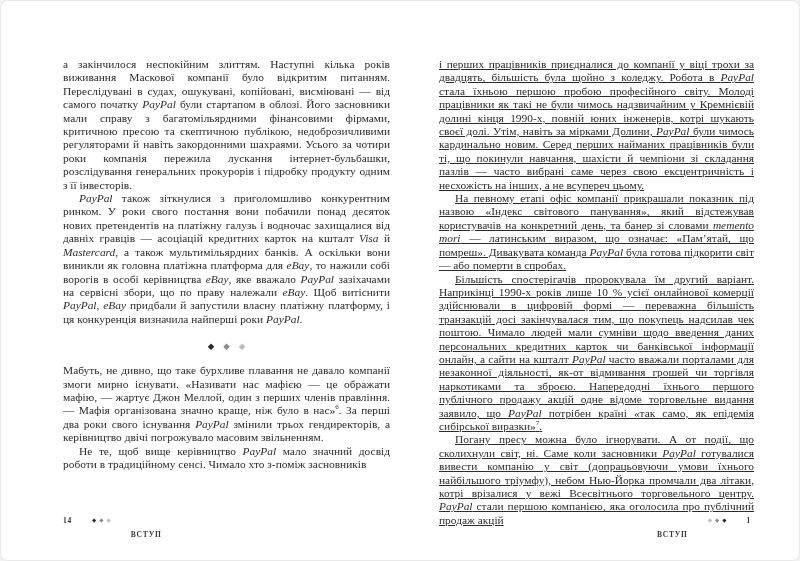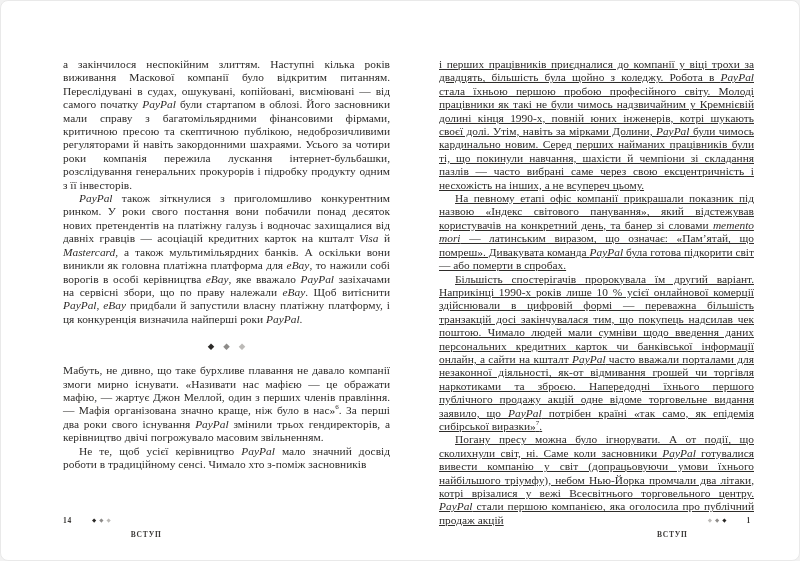--- a/index.html
+++ b/index.html
@@ -82,21 +82,21 @@
 
   <div class="page page-left">
       <p><span>а закінчилося неспокійним злиттям. Наступні кілька років виживання Маскової компанії було відкритим питанням. Переслідувані в судах, ошукувані, копійовані, висміювані — від самого початку </span><span class="it">PayPal</span><span> були стартапом в облозі. Його засновники мали справу з багатомільярдними фінансовими фірмами, критичною пресою та скептичною публікою, недоброзичливими регуляторами й навіть закордонними шахраями. Усього за чотири роки компанія пережила лускання інтернет-бульбашки, розслідування генеральних прокурорів і підробку продукту одним з її інвесторів.</span></p>
       <p class="indent"><span class="it">PayPal</span><span> також зіткнулися з приголомшливо конкурентним ринком. У роки свого постання вони побачили понад десяток нових претендентів на платіжну галузь і водночас захищалися від давніх гравців — асоціацій кредитних карток на кшталт </span><span class="it">Visa</span><span> й </span><span class="it">Mastercard</span><span>, а також мультимільярдних банків. А оскільки вони виникли як головна платіжна платформа для </span><span class="it">eBay</span><span>, то нажили собі ворогів в особі керівництва </span><span class="it">eBay</span><span>, яке вважало </span><span class="it">PayPal</span><span> зазіхачами на сервісні збори, що по праву належали </span><span class="it">eBay</span><span>. Щоб витіснити </span><span class="it">PayPal</span><span>, </span><span class="it">eBay</span><span> придбали й запустили власну платіжну платформу, і ця конкуренція визначила найперші роки </span><span class="it">PayPal</span><span>.</span></p>
       <div class="ornament">
         <span class="diamond" style="color: rgb(43, 41, 39);">◆</span>
         <span class="diamond" style="color: rgb(141, 139, 137);">◆</span>
         <span class="diamond" style="color: rgb(188, 186, 183);">◆</span>
       </div>
       <p><span>Мабуть, не дивно, що таке бурхливе плавання не давало компанії змоги мирно існувати. «Називати нас мафією — це ображати мафію, — жартує Джон Меллой, один з перших членів правління. — Мафія організована значно краще, ніж було в нас»</span><span class="sup">6</span><span>. За перші два роки свого існування </span><span class="it">PayPal</span><span> змінили трьох гендиректорів, а керівництво двічі погрожувало масовим звільненням.</span></p>
-      <p class="indent"><span>Не те, щоб усієї керівництво </span><span class="it">PayPal</span><span> мало значний досвід роботи в традиційному сенсі. Чимало хто з-поміж засновників</span></p>
+      <p class="indent"><span>Не те, щоб вище керівництво </span><span class="it">PayPal</span><span> мало значний досвід роботи в традиційному сенсі. Чимало хто з-поміж засновників</span></p>
     </div>
 
   <div class="page page-right">
       <p><span>і перших працівників приєдналися до компанії у віці трохи за двадцять, більшість була щойно з коледжу. Робота в </span><span class="it">PayPal</span><span> стала їхньою першою пробою професійного світу. Молоді працівники як такі не були чимось надзвичайним у Кремнієвій долині кінця 1990-х, повній юних інженерів, котрі шукають своєї долі. Утім, навіть за мірками Долини, </span><span class="it">PayPal</span><span> були чимось кардинально новим. Серед перших найманих працівників були ті, що покинули навчання, шахісти й чемпіони зі складання пазлів — часто вибрані саме через свою ексцентричність і несхожість на інших, а не всупереч цьому.</span></p>
       <p class="indent"><span>На певному етапі офіс компанії прикрашали показник під назвою «Індекс світового панування», який відстежував користувачів на конкретний день, та банер зі словами </span><span class="it">memento mori</span><span> — латинським виразом, що означає: «Памʼятай, що помреш». Дивакувата команда </span><span class="it">PayPal</span><span> була готова підкорити світ — або померти в спробах.</span></p>
       <p class="indent"><span>Більшість спостерігачів пророкувала їм другий варіант. Наприкінці 1990-х років лише 10 % усієї онлайнової комерції здійснювали в цифровій формі — переважна більшість транзакцій досі закінчувалася тим, що покупець надсилав чек поштою. Чимало людей мали сумніви щодо введення даних персональних кредитних карток чи банківської інформації онлайн, а сайти на кшталт </span><span class="it">PayPal</span><span> часто вважали порталами для незаконної діяльності, як-от відмивання грошей чи торгівля наркотиками та зброєю. Напередодні їхнього першого публічного продажу акцій одне відоме торговельне видання заявило, що </span><span class="it">PayPal</span><span> потрібен країні «так само, як епідемія сибірської виразки»</span><span class="sup">7</span><span>.</span></p>
       <p class="indent"><span>Погану пресу можна було ігнорувати. А от події, що сколихнули світ, ні. Саме коли засновники </span><span class="it">PayPal</span><span> готувалися вивести компанію у світ (допрацьовуючи умови їхнього найбільшого тріумфу), небом Нью-Йорка промчали два літаки, котрі врізалися у вежі Всесвітнього торговельного центру. </span><span class="it">PayPal</span><span> стали першою компанією, яка оголосила про публічний продаж акцій</span></p>
     </div>
 
   <div class="footer footer-left">

